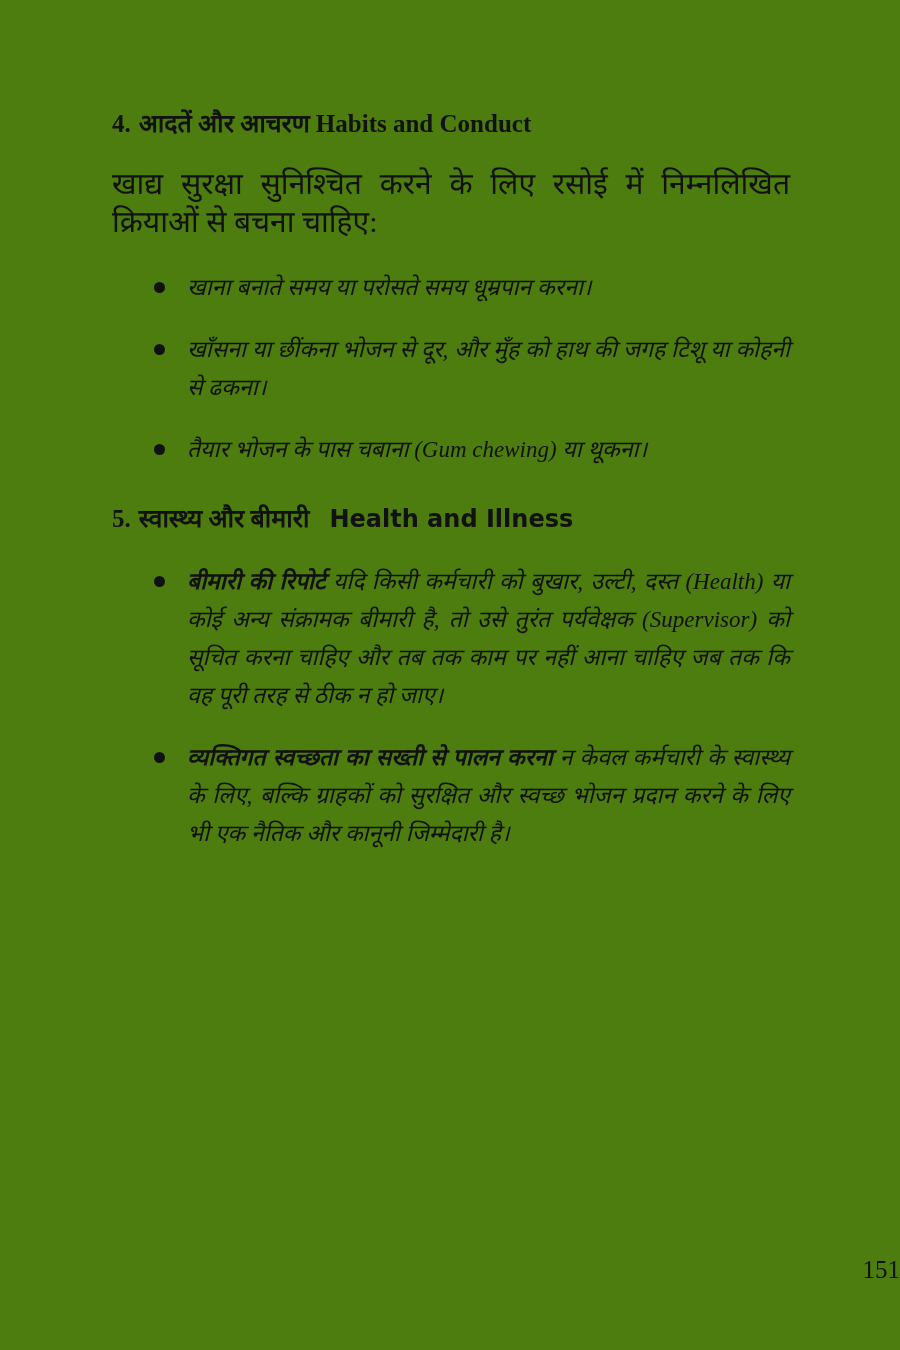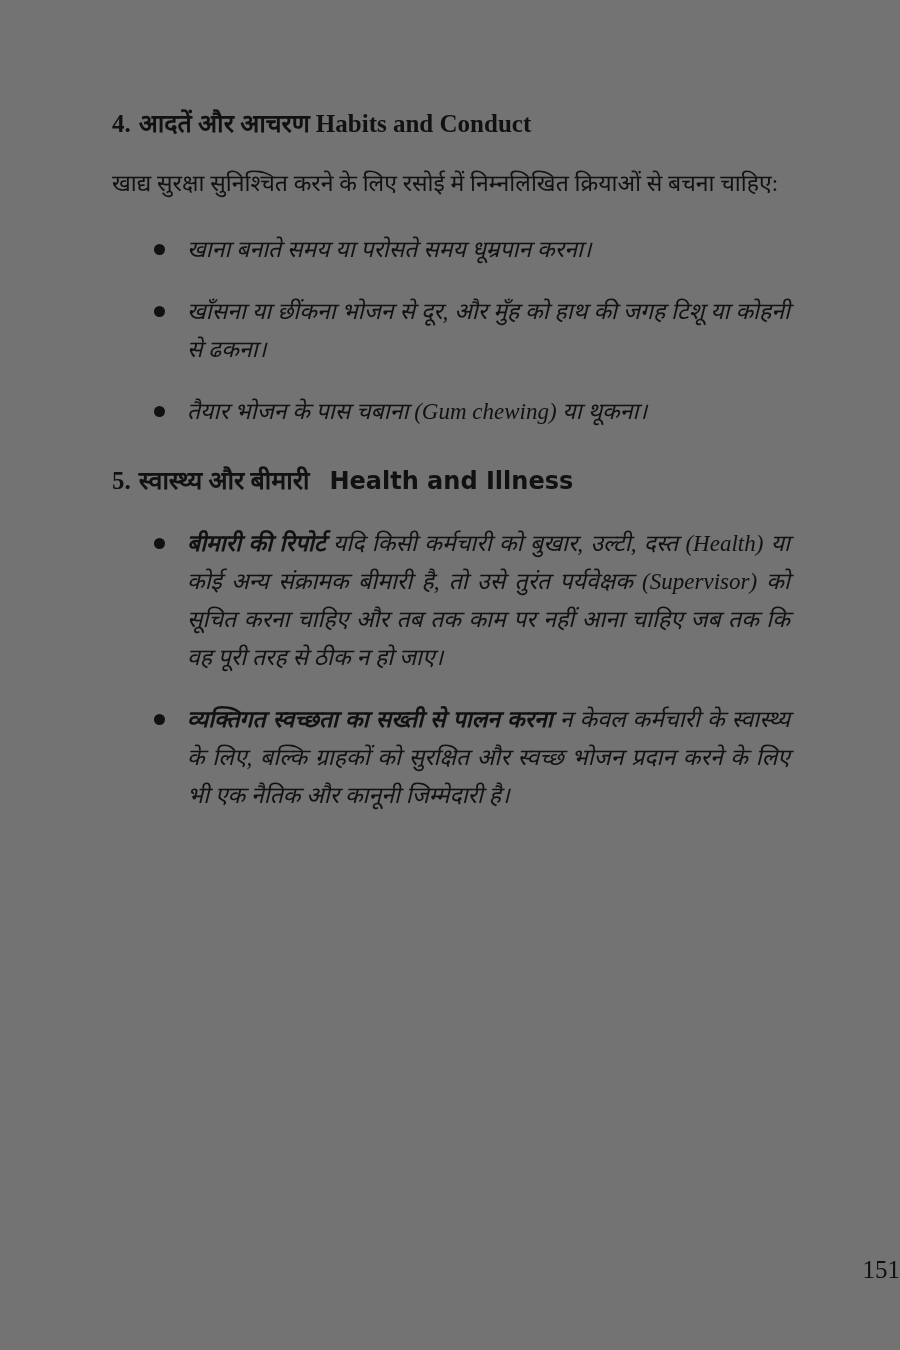--- a/index.html
+++ b/index.html
@@ -4,21 +4,21 @@
 <style>
   html, body {
     margin: 0;
     padding: 0;
     background: #ffffff;
   }
   .page {
     position: relative;
     width: 900px;
     height: 1350px;
-    background: #737373;
+    background: #4d7c0f;
     color: #111111;
     font-family: "Liberation Serif", "DejaVu Serif", serif;
     box-sizing: border-box;
     padding: 108px 110px 0 112px;
     overflow: hidden;
   }
   .heading {
     font-weight: 700;
     font-size: 25px;
     line-height: 1.25;
@@ -41,21 +41,21 @@
     font-family: "DejaVu Sans", "Liberation Sans", sans-serif;
     font-weight: 700;
     margin-left: 20px;
     font-size: 24px;
   }
   .heading-5 {
     margin-top: 34px;
     margin-bottom: 28px;
   }
   .intro {
-    font-size: 23px;
+    font-size: 30px;
     line-height: 38px;
     text-align: justify;
     margin: 0 0 28px 0;
   }
   ul.bullets {
     margin: 0;
     padding: 0;
     list-style: none;
   }
   ul.bullets li {

